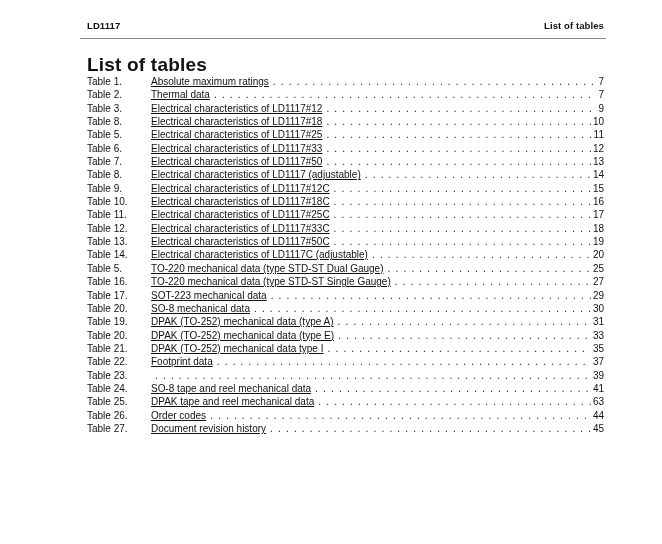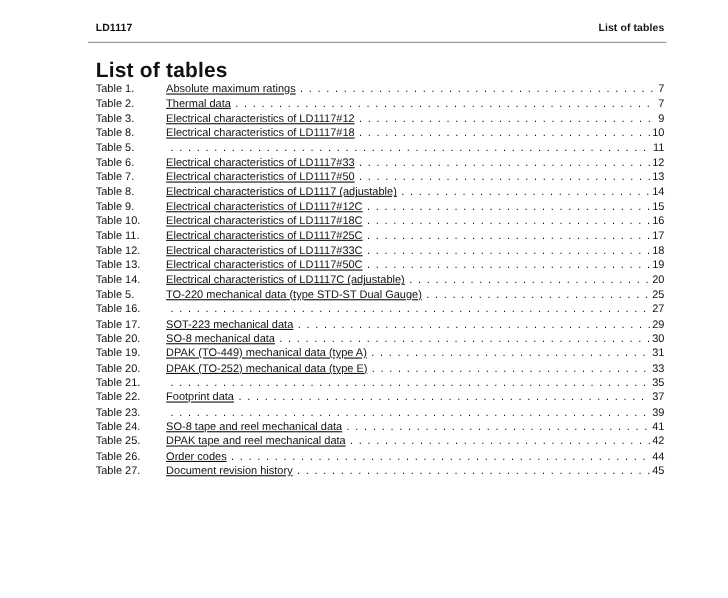--- a/index.html
+++ b/index.html
@@ -117,20 +117,21 @@
 
     <li class="toc-row">
       <span class="toc-label">Table 8.</span>
       <span class="toc-title">Electrical characteristics of LD1117#18</span>
       <span class="toc-dots"> . . . . . . . . . . . . . . . . . . . . . . . . . . . . . . . . . . . . . . . . . . . . . . . . . . . . . . . . . . . . . . . . . . . . . . . . . . . . . . . . . . . . . . . . . . . . . . . . . . . . . . . . . . . . . . . . . . . . . . . . . . . . . . . . . . . . . . . . . . . . . . . . . . . . . . . . . . . . . . . . </span>
       <span class="toc-page">10</span>
     </li>
 
     <li class="toc-row">
       <span class="toc-label">Table 5.</span>
+      <span class="toc-title">Electrical characteristics of LD1117#25</span>
       <span class="toc-dots"> . . . . . . . . . . . . . . . . . . . . . . . . . . . . . . . . . . . . . . . . . . . . . . . . . . . . . . . . . . . . . . . . . . . . . . . . . . . . . . . . . . . . . . . . . . . . . . . . . . . . . . . . . . . . . . . . . . . . . . . . . . . . . . . . . . . . . . . . . . . . . . . . . . . . . . . . . . . . . . . . </span>
       <span class="toc-page">11</span>
     </li>
 
     <li class="toc-row">
       <span class="toc-label">Table 6.</span>
       <span class="toc-title">Electrical characteristics of LD1117#33</span>
       <span class="toc-dots"> . . . . . . . . . . . . . . . . . . . . . . . . . . . . . . . . . . . . . . . . . . . . . . . . . . . . . . . . . . . . . . . . . . . . . . . . . . . . . . . . . . . . . . . . . . . . . . . . . . . . . . . . . . . . . . . . . . . . . . . . . . . . . . . . . . . . . . . . . . . . . . . . . . . . . . . . . . . . . . . . </span>
       <span class="toc-page">12</span>
     </li>
@@ -193,54 +194,56 @@
 
     <li class="toc-row">
       <span class="toc-label">Table 5.</span>
       <span class="toc-title">TO-220 mechanical data (type STD-ST Dual Gauge)</span>
       <span class="toc-dots"> . . . . . . . . . . . . . . . . . . . . . . . . . . . . . . . . . . . . . . . . . . . . . . . . . . . . . . . . . . . . . . . . . . . . . . . . . . . . . . . . . . . . . . . . . . . . . . . . . . . . . . . . . . . . . . . . . . . . . . . . . . . . . . . . . . . . . . . . . . . . . . . . . . . . . . . . . . . . . . . . </span>
       <span class="toc-page">25</span>
     </li>
 
     <li class="toc-row">
       <span class="toc-label">Table 16.</span>
+      <span class="toc-title">TO-220 mechanical data (type STD-ST Single Gauge)</span>
       <span class="toc-dots"> . . . . . . . . . . . . . . . . . . . . . . . . . . . . . . . . . . . . . . . . . . . . . . . . . . . . . . . . . . . . . . . . . . . . . . . . . . . . . . . . . . . . . . . . . . . . . . . . . . . . . . . . . . . . . . . . . . . . . . . . . . . . . . . . . . . . . . . . . . . . . . . . . . . . . . . . . . . . . . . . </span>
       <span class="toc-page">27</span>
     </li>
 
     <li class="toc-row">
       <span class="toc-label">Table 17.</span>
       <span class="toc-title">SOT-223 mechanical data</span>
       <span class="toc-dots"> . . . . . . . . . . . . . . . . . . . . . . . . . . . . . . . . . . . . . . . . . . . . . . . . . . . . . . . . . . . . . . . . . . . . . . . . . . . . . . . . . . . . . . . . . . . . . . . . . . . . . . . . . . . . . . . . . . . . . . . . . . . . . . . . . . . . . . . . . . . . . . . . . . . . . . . . . . . . . . . . </span>
       <span class="toc-page">29</span>
     </li>
 
     <li class="toc-row">
       <span class="toc-label">Table 20.</span>
       <span class="toc-title">SO-8 mechanical data</span>
       <span class="toc-dots"> . . . . . . . . . . . . . . . . . . . . . . . . . . . . . . . . . . . . . . . . . . . . . . . . . . . . . . . . . . . . . . . . . . . . . . . . . . . . . . . . . . . . . . . . . . . . . . . . . . . . . . . . . . . . . . . . . . . . . . . . . . . . . . . . . . . . . . . . . . . . . . . . . . . . . . . . . . . . . . . . </span>
       <span class="toc-page">30</span>
     </li>
 
     <li class="toc-row">
       <span class="toc-label">Table 19.</span>
-      <span class="toc-title">DPAK (TO-449) mechanical data (type A)</span>
+      <span class="toc-title">DPAK (TO-252) mechanical data (type A)</span>
       <span class="toc-dots"> . . . . . . . . . . . . . . . . . . . . . . . . . . . . . . . . . . . . . . . . . . . . . . . . . . . . . . . . . . . . . . . . . . . . . . . . . . . . . . . . . . . . . . . . . . . . . . . . . . . . . . . . . . . . . . . . . . . . . . . . . . . . . . . . . . . . . . . . . . . . . . . . . . . . . . . . . . . . . . . . </span>
       <span class="toc-page">31</span>
     </li>
 
     <li class="toc-row">
       <span class="toc-label">Table 20.</span>
       <span class="toc-title">DPAK (TO-252) mechanical data (type E)</span>
       <span class="toc-dots"> . . . . . . . . . . . . . . . . . . . . . . . . . . . . . . . . . . . . . . . . . . . . . . . . . . . . . . . . . . . . . . . . . . . . . . . . . . . . . . . . . . . . . . . . . . . . . . . . . . . . . . . . . . . . . . . . . . . . . . . . . . . . . . . . . . . . . . . . . . . . . . . . . . . . . . . . . . . . . . . . </span>
       <span class="toc-page">33</span>
     </li>
 
     <li class="toc-row">
       <span class="toc-label">Table 21.</span>
+      <span class="toc-title">DPAK (TO-252) mechanical data type I</span>
       <span class="toc-dots"> . . . . . . . . . . . . . . . . . . . . . . . . . . . . . . . . . . . . . . . . . . . . . . . . . . . . . . . . . . . . . . . . . . . . . . . . . . . . . . . . . . . . . . . . . . . . . . . . . . . . . . . . . . . . . . . . . . . . . . . . . . . . . . . . . . . . . . . . . . . . . . . . . . . . . . . . . . . . . . . . </span>
       <span class="toc-page">35</span>
     </li>
 
     <li class="toc-row">
       <span class="toc-label">Table 22.</span>
       <span class="toc-title">Footprint data</span>
       <span class="toc-dots"> . . . . . . . . . . . . . . . . . . . . . . . . . . . . . . . . . . . . . . . . . . . . . . . . . . . . . . . . . . . . . . . . . . . . . . . . . . . . . . . . . . . . . . . . . . . . . . . . . . . . . . . . . . . . . . . . . . . . . . . . . . . . . . . . . . . . . . . . . . . . . . . . . . . . . . . . . . . . . . . . </span>
       <span class="toc-page">37</span>
     </li>
@@ -255,21 +258,21 @@
       <span class="toc-label">Table 24.</span>
       <span class="toc-title">SO-8 tape and reel mechanical data</span>
       <span class="toc-dots"> . . . . . . . . . . . . . . . . . . . . . . . . . . . . . . . . . . . . . . . . . . . . . . . . . . . . . . . . . . . . . . . . . . . . . . . . . . . . . . . . . . . . . . . . . . . . . . . . . . . . . . . . . . . . . . . . . . . . . . . . . . . . . . . . . . . . . . . . . . . . . . . . . . . . . . . . . . . . . . . . </span>
       <span class="toc-page">41</span>
     </li>
 
     <li class="toc-row">
       <span class="toc-label">Table 25.</span>
       <span class="toc-title">DPAK tape and reel mechanical data</span>
       <span class="toc-dots"> . . . . . . . . . . . . . . . . . . . . . . . . . . . . . . . . . . . . . . . . . . . . . . . . . . . . . . . . . . . . . . . . . . . . . . . . . . . . . . . . . . . . . . . . . . . . . . . . . . . . . . . . . . . . . . . . . . . . . . . . . . . . . . . . . . . . . . . . . . . . . . . . . . . . . . . . . . . . . . . . </span>
-      <span class="toc-page">42</span>
+      <span class="toc-page">63</span>
     </li>
 
     <li class="toc-row">
       <span class="toc-label">Table 26.</span>
       <span class="toc-title">Order codes</span>
       <span class="toc-dots"> . . . . . . . . . . . . . . . . . . . . . . . . . . . . . . . . . . . . . . . . . . . . . . . . . . . . . . . . . . . . . . . . . . . . . . . . . . . . . . . . . . . . . . . . . . . . . . . . . . . . . . . . . . . . . . . . . . . . . . . . . . . . . . . . . . . . . . . . . . . . . . . . . . . . . . . . . . . . . . . . </span>
       <span class="toc-page">44</span>
     </li>
 
     <li class="toc-row">

